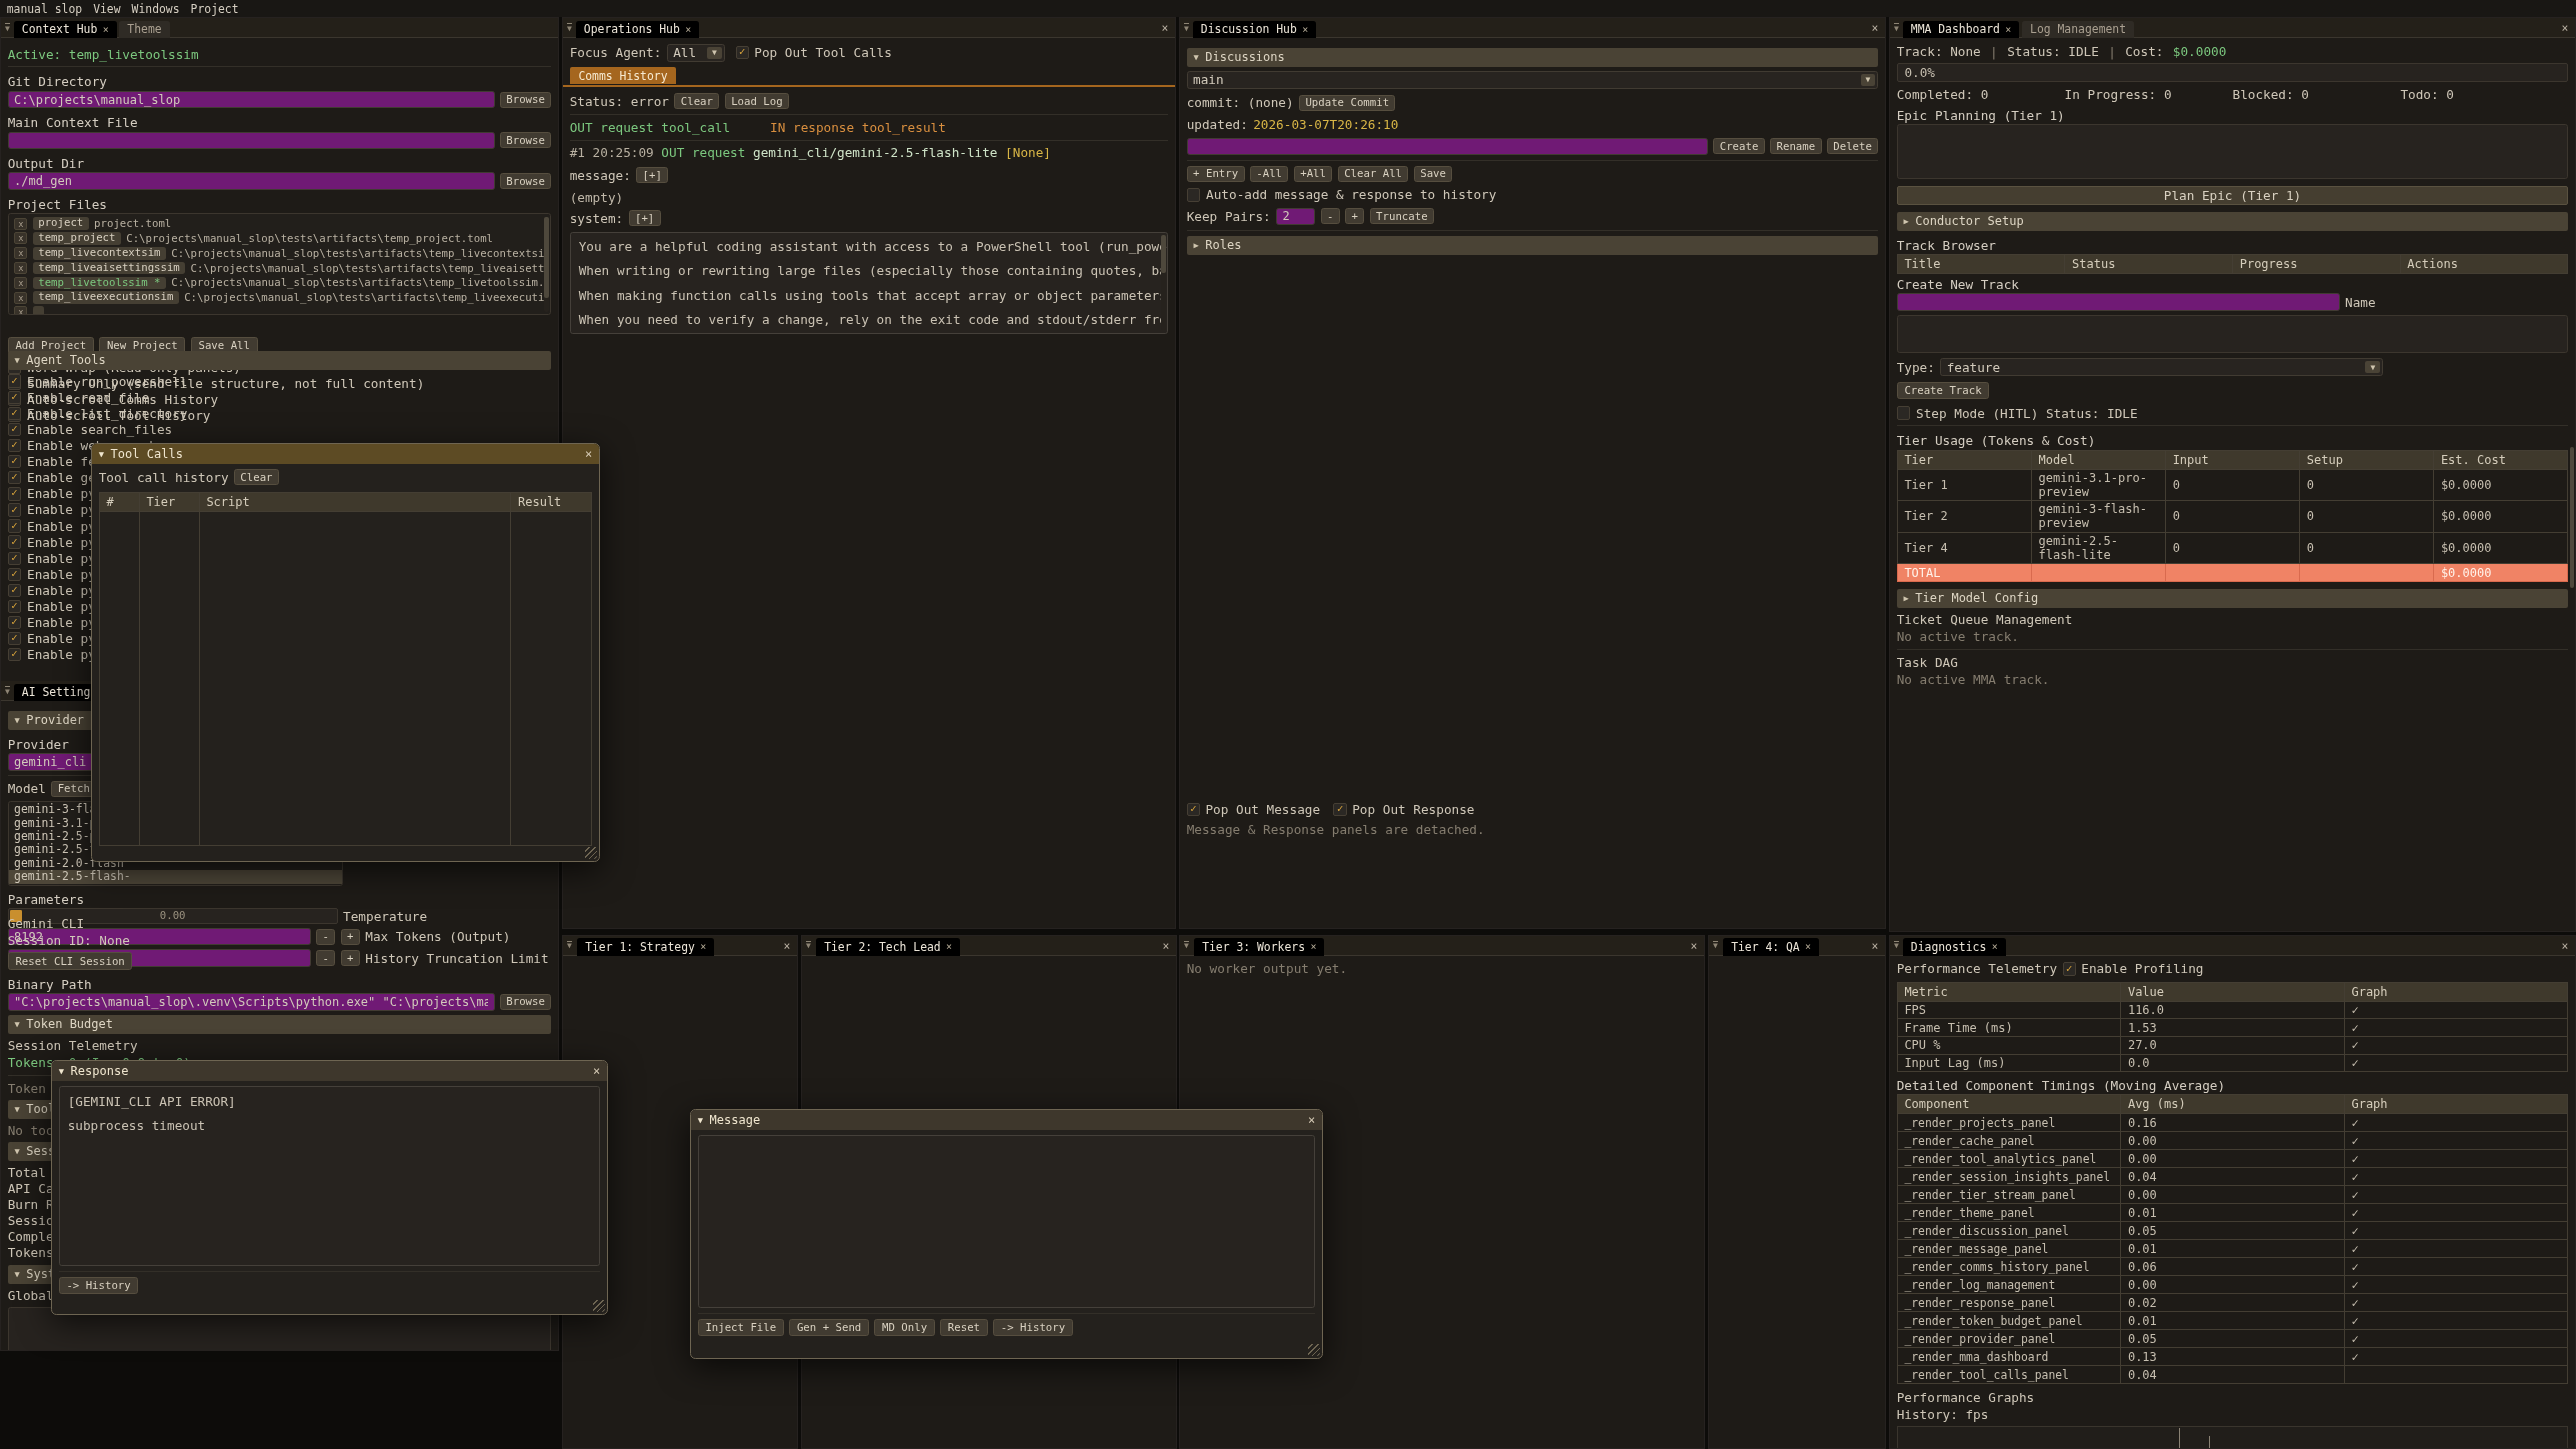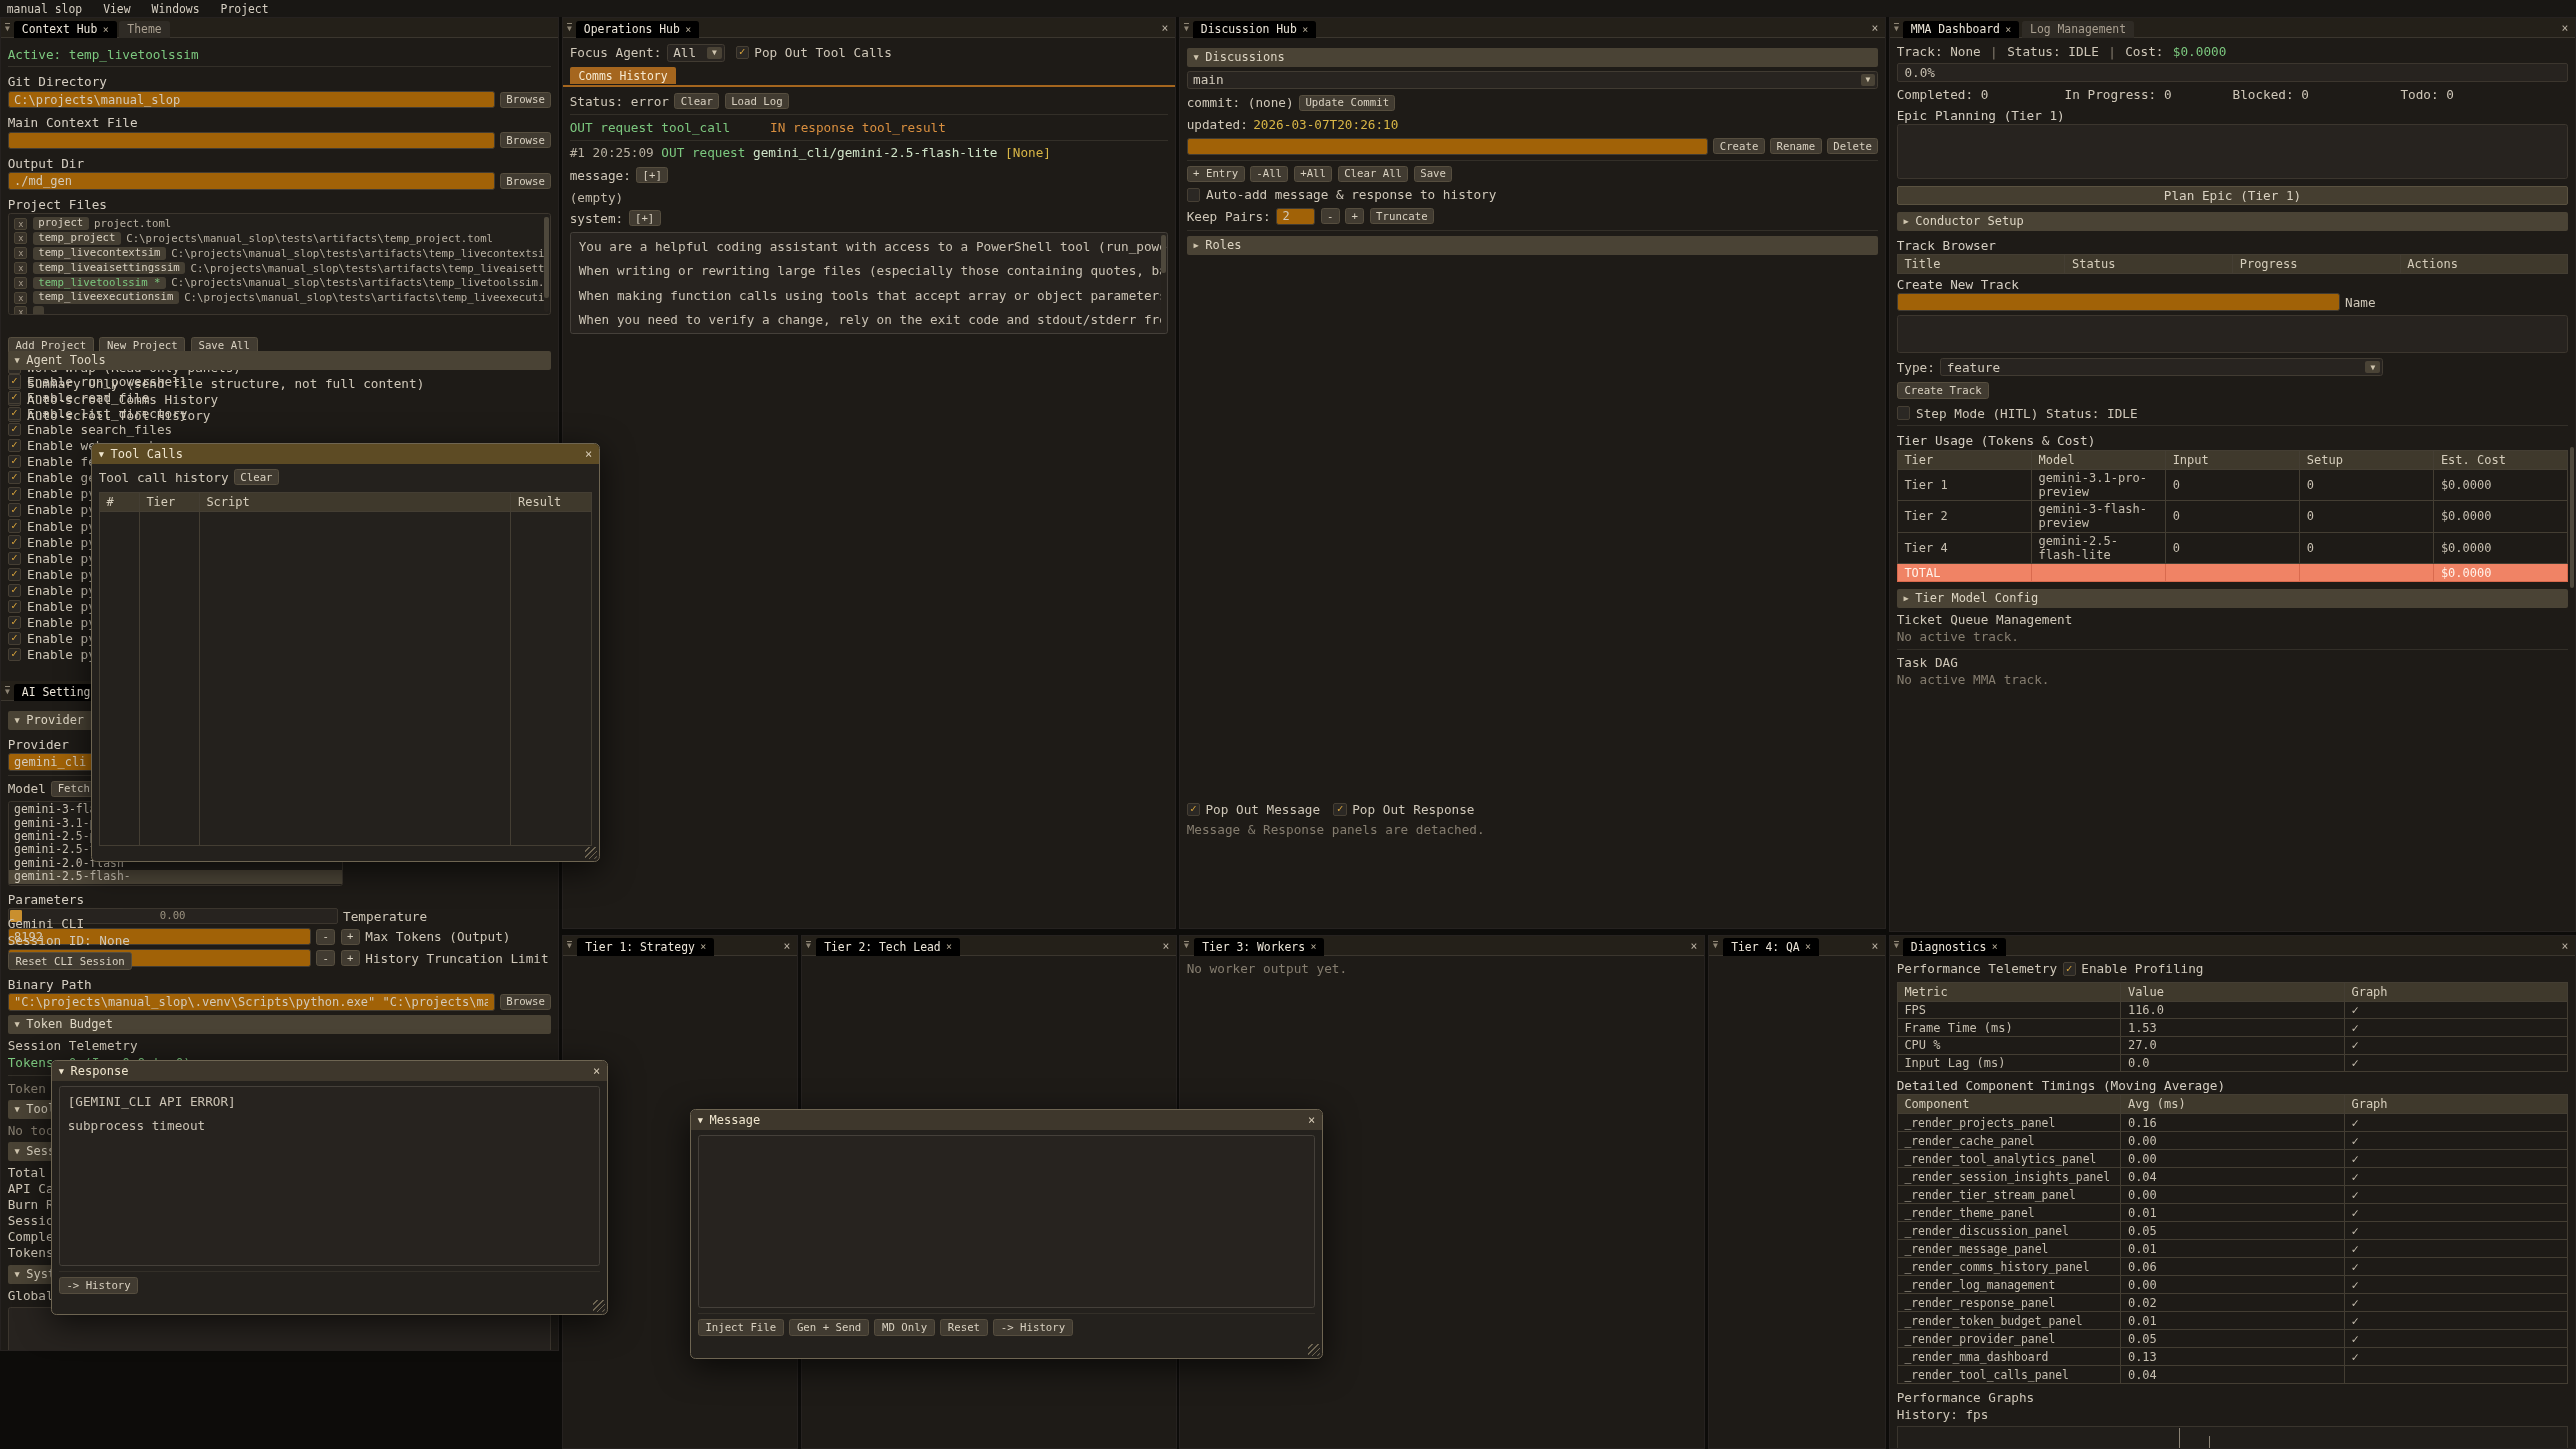--- a/index.html
+++ b/index.html
@@ -22,21 +22,21 @@
   .bar-x { margin-left:auto; color:#b9b0a2; font-size:11.4px; padding-right:2.7px; }
   .pc { padding:5.4px 6.7px; position:relative; }
 
   .lbl { color:#d5cec2; line-height:13.4px; margin:8px 0 2px; }
   .dim { color:#857d6f; }
   .green { color:#7cc87f; }
   .yellow { color:#d9b646; }
   .amberchk { color:#e0a93c; font-weight:bold; }
   .sep { border-top:0.7px solid #332f28; margin:4.7px 0; }
 
-  .inp { background:#a16207; border:0.7px solid #413b32; border-radius:2.7px; height:17.4px; color:#d2cabb;
+  .inp { background:#701a75; border:0.7px solid #413b32; border-radius:2.7px; height:17.4px; color:#d2cabb;
          font-family:inherit; font-size:12px; padding:0 5.4px; outline:none; }
   .row { display:flex; align-items:center; gap:5.4px; }
   .grow { flex:1; min-width:0; }
   .btn { background:#413b31; border:0.7px solid #564e3f; border-radius:2.7px; height:17.4px; color:#d9d1c1;
          font-size:10.7px; padding:0 6.7px; display:inline-flex; align-items:center; white-space:nowrap; cursor:default; }
   .btn.small { height:16px; padding:0 5.4px; }
   .hdr { background:#4a4335; color:#ded6c4; height:19px; display:flex; align-items:center; gap:6.7px;
          padding:0 6.7px; border-radius:2px; margin:4px 0; font-size:12px; }
   .hdr .tri { font-size:8.7px; color:#cfc5ae; }
 
@@ -103,21 +103,21 @@
 
   .mmarowlabels { display:flex; }
   .mmarowlabels span { width:25%; }
 </style>
 </head>
 <body>
 
 <div class="app">
 
   <div class="menubar">
-    <div style="display:flex;gap:21px">
+    <div style="display:flex;gap:11px">
 
     <span>manual slop</span>
         <span>View</span>
         <span>Windows</span>
         <span>Project</span>
       </div>
   </div>
 
   <div class="panel" style="left:0;top:17.4px;width:559px;height:1334px;">
     <div class="tabbar">

